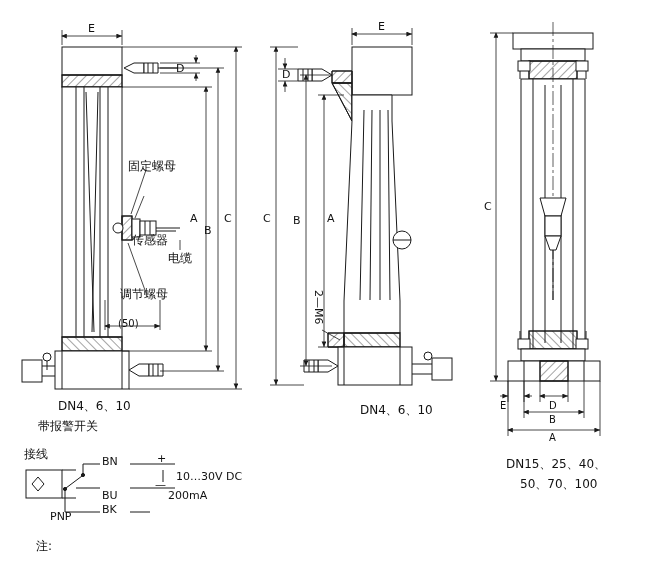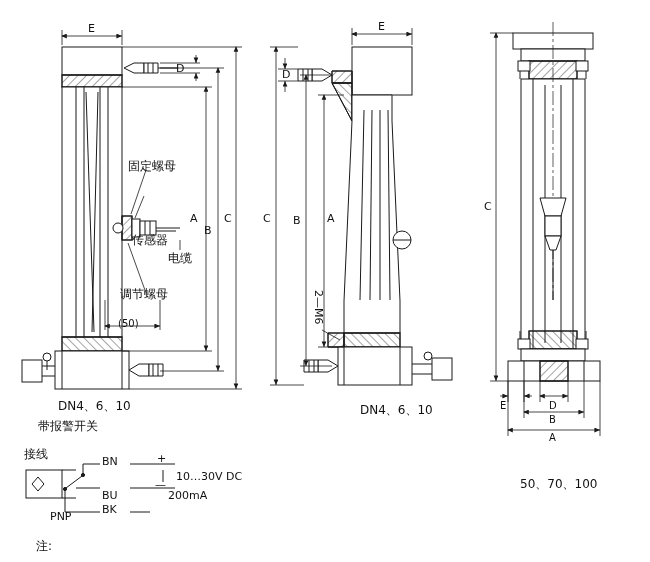--- a/index.html
+++ b/index.html
@@ -304,20 +304,21 @@
 <div class="lbl" style="left:293px;top:214px;">B</div>
 <div class="lbl" style="left:263px;top:212px;">C</div>
 <div class="lbl vert" style="left:312px;top:290px;">2—M6</div>
 <div class="lbl cn" style="left:360px;top:402px;">DN4、6、10</div>
 
 <div class="lbl" style="left:484px;top:200px;">C</div>
 <div class="lbl sm" style="left:500px;top:400px;">E</div>
 <div class="lbl sm" style="left:549px;top:400px;">D</div>
 <div class="lbl sm" style="left:549px;top:414px;">B</div>
 <div class="lbl sm" style="left:549px;top:432px;">A</div>
+<div class="lbl cn" style="left:506px;top:456px;">DN15、25、40、</div>
 <div class="lbl cn" style="left:520px;top:476px;">50、70、100</div>
 
 <div class="lbl cn" style="left:24px;top:446px;">接线</div>
 <div class="lbl" style="left:102px;top:455px;">BN</div>
 <div class="lbl" style="left:102px;top:489px;">BU</div>
 <div class="lbl" style="left:102px;top:503px;">BK</div>
 <div class="lbl" style="left:157px;top:452px;">+</div>
 <div class="lbl" style="left:155px;top:478px;">—</div>
 <div class="lbl" style="left:176px;top:470px;">10…30V  DC</div>
 <div class="lbl" style="left:168px;top:489px;">200mA</div>

